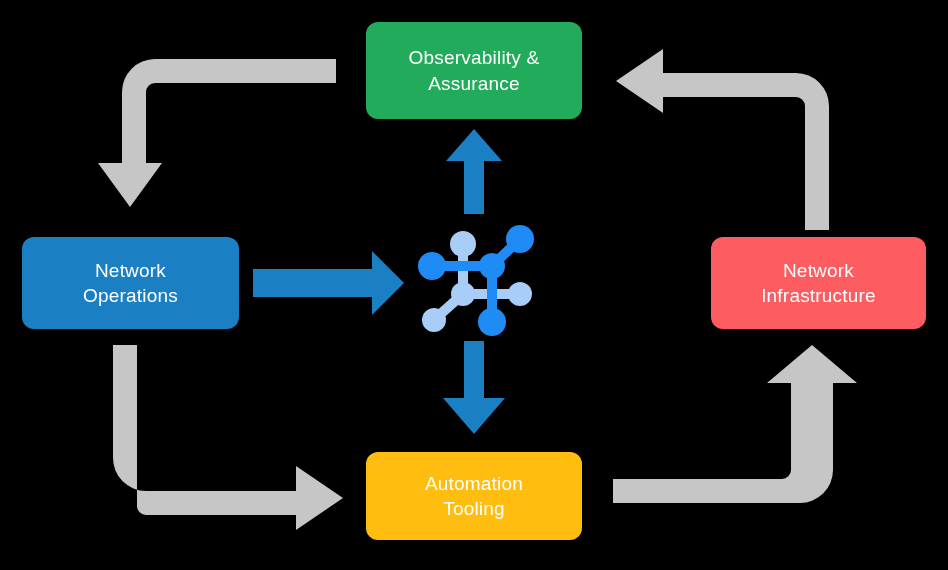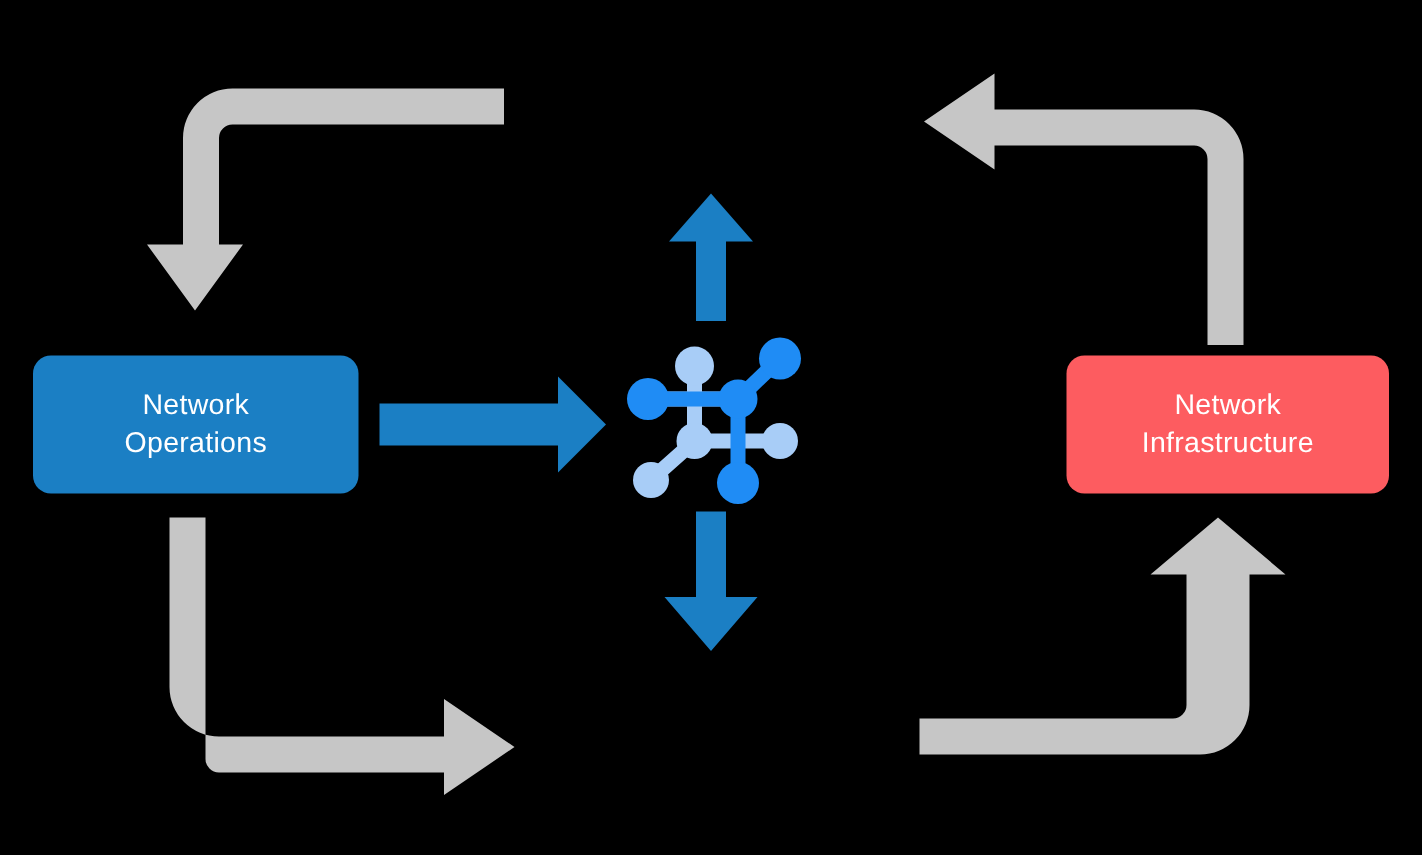--- a/index.html
+++ b/index.html
@@ -76,31 +76,39 @@
 
     <g>
       <path d="M 113 345 L 113 458 A 33 33 0 0 0 146 491 L 296 491 L 296 466 L 343 498 L 296 530 L 296 515 L 146 515 A 9 9 0 0 1 137 506 L 137 345 Z" fill="#c6c6c6"></path>
     </g>
 
     <g>
       <path d="M 613 479 L 782 479 A 9 9 0 0 0 791 470 L 791 383 L 767 383 L 812 345 L 857 383 L 833 383 L 833 470 A 33 33 0 0 1 800 503 L 613 503 Z" fill="#c6c6c6"></path>
     </g>
   </svg>
 
+  <div class="node-box" id="box-observability">
+    <span class="node-label">Observability &amp;
+Assurance</span>
+  </div>
 
   <div class="node-box" id="box-network-operations">
     <span class="node-label">Network
 Operations</span>
   </div>
 
   <div class="node-box" id="box-network-infrastructure">
     <span class="node-label">Network
 Infrastructure</span>
   </div>
 
+  <div class="node-box" id="box-automation-tooling">
+    <span class="node-label">Automation
+Tooling</span>
+  </div>
 
   <svg class="svg-layer" viewBox="0 0 948 570">
 
     <g>
       <path d="M 253 269 L 372 269 L 372 251 L 404 283 L 372 315 L 372 297 L 253 297 Z" fill="#1b7fc4"></path>
     </g>
 
     <g>
       <path d="M 464 214 L 464 161 L 446 161 L 474 129 L 502 161 L 484 161 L 484 214 Z" fill="#1b7fc4"></path>
     </g>

